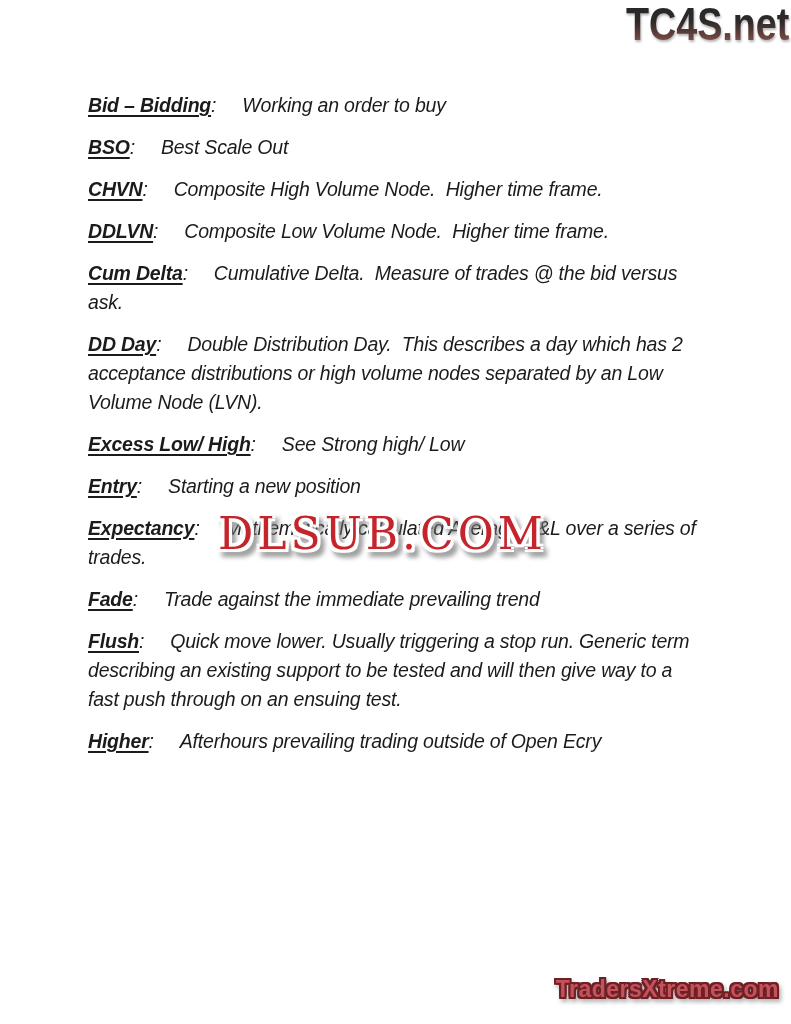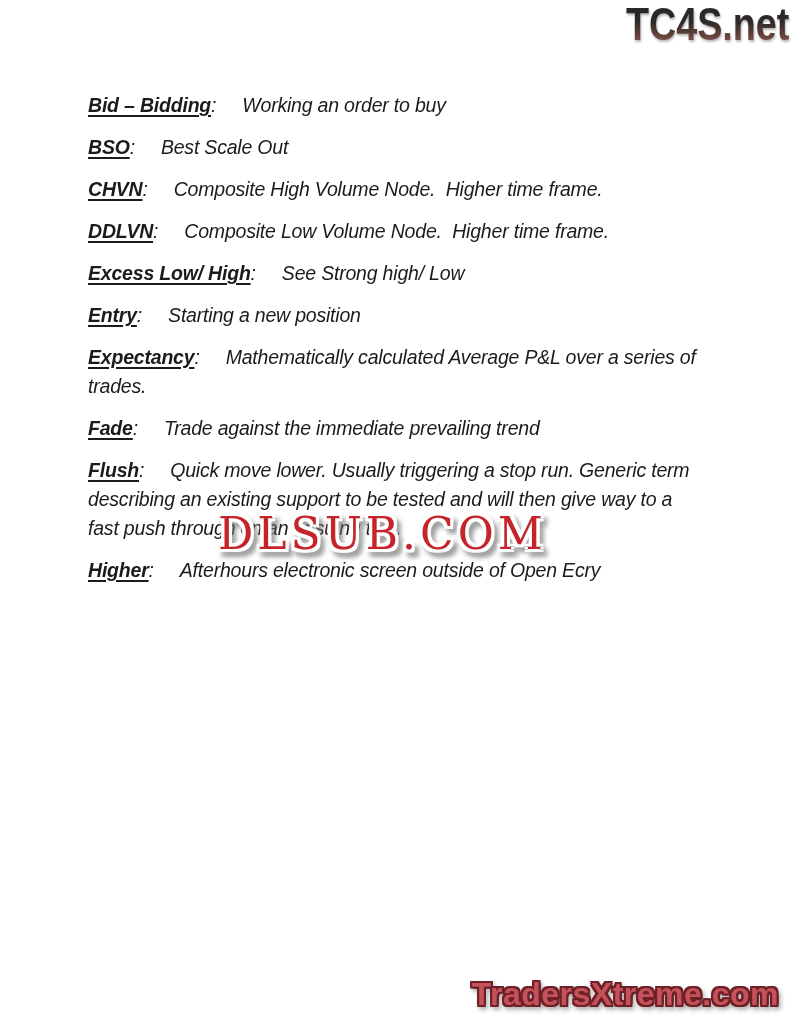--- a/index.html
+++ b/index.html
@@ -78,21 +78,21 @@
       0 0 5px #fff;
     filter:drop-shadow(4px 5px 2px rgba(110,110,110,0.65));
     z-index:5;
     margin-top:28px;
   }
 
   
   .footer-logo{
     position:absolute;
     top:976px;right:12px;
-    font-size:32px;
+    font-size:23px;
     font-weight:bold;
     letter-spacing:0.5px;
     color:var(--footer-fill);
     text-shadow:
       -2px -2px 0 var(--footer-outline), 2px -2px 0 var(--footer-outline),
       -2px 2px 0 var(--footer-outline), 2px 2px 0 var(--footer-outline),
       -2px 0 0 var(--footer-outline), 2px 0 0 var(--footer-outline),
       0 -2px 0 var(--footer-outline), 0 2px 0 var(--footer-outline);
     filter:drop-shadow(2px 3px 2px rgba(120,120,120,0.55));
     z-index:5;
@@ -101,23 +101,25 @@
 </head>
 <body style="--body-text: #1b1b1b; --watermark-red: #c5242b; --footer-fill: #c4525b; --footer-outline: #6f2026; --header-top: #262626; --header-bottom: #9c6a61;">
 
 <div class="header-logo">TC4S.net</div>
 
 <div class="content">
   <p class="entry"><span class="term">Bid – Bidding</span><span class="colon">:</span><span class="tab"></span><span class="def">Working an order to buy</span></p>
   <p class="entry"><span class="term">BSO</span><span class="colon">:</span><span class="tab"></span><span class="def">Best Scale Out</span></p>
   <p class="entry"><span class="term">CHVN</span><span class="colon">:</span><span class="tab"></span><span class="def">Composite High Volume Node.  Higher time frame.</span></p>
   <p class="entry"><span class="term">DDLVN</span><span class="colon">:</span><span class="tab"></span><span class="def">Composite Low Volume Node.  Higher time frame.</span></p>
+  <p class="entry"><span class="term">Cum Delta</span><span class="colon">:</span><span class="tab"></span><span class="def">Cumulative Delta.  Measure of trades @ the bid versus ask.</span></p>
+  <p class="entry"><span class="term">DD Day</span><span class="colon">:</span><span class="tab"></span><span class="def">Double Distribution Day.  This describes a day which has 2 acceptance distributions or high volume nodes separated by an Low Volume Node (LVN).</span></p>
   <p class="entry"><span class="term">Excess Low/ High</span><span class="colon">:</span><span class="tab"></span><span class="def">See Strong high/ Low</span></p>
   <p class="entry"><span class="term">Entry</span><span class="colon">:</span><span class="tab"></span><span class="def">Starting a new position</span></p>
   <p class="entry"><span class="term">Expectancy</span><span class="colon">:</span><span class="tab"></span><span class="def">Mathematically calculated Average P&amp;L over a series of trades.</span></p>
   <p class="entry"><span class="term">Fade</span><span class="colon">:</span><span class="tab"></span><span class="def">Trade against the immediate prevailing trend</span></p>
   <p class="entry"><span class="term">Flush</span><span class="colon">:</span><span class="tab"></span><span class="def">Quick move lower. Usually triggering a stop run. Generic term describing an existing support to be tested and will then give way to a fast push through on an ensuing test.</span></p>
-  <p class="entry"><span class="term">Higher</span><span class="colon">:</span><span class="tab"></span><span class="def">Afterhours electronic screen outside of Open Ecry</span></p>
+  <p class="entry"><span class="term">Higher</span><span class="colon">:</span><span class="tab"></span><span class="def">Afterhours prevailing trading outside of Open Ecry</span></p>
 </div>
 
 <div class="watermark">DLSUB.COM</div>
 
 <div class="footer-logo">TradersXtreme.com</div>
 
 </body></html>

